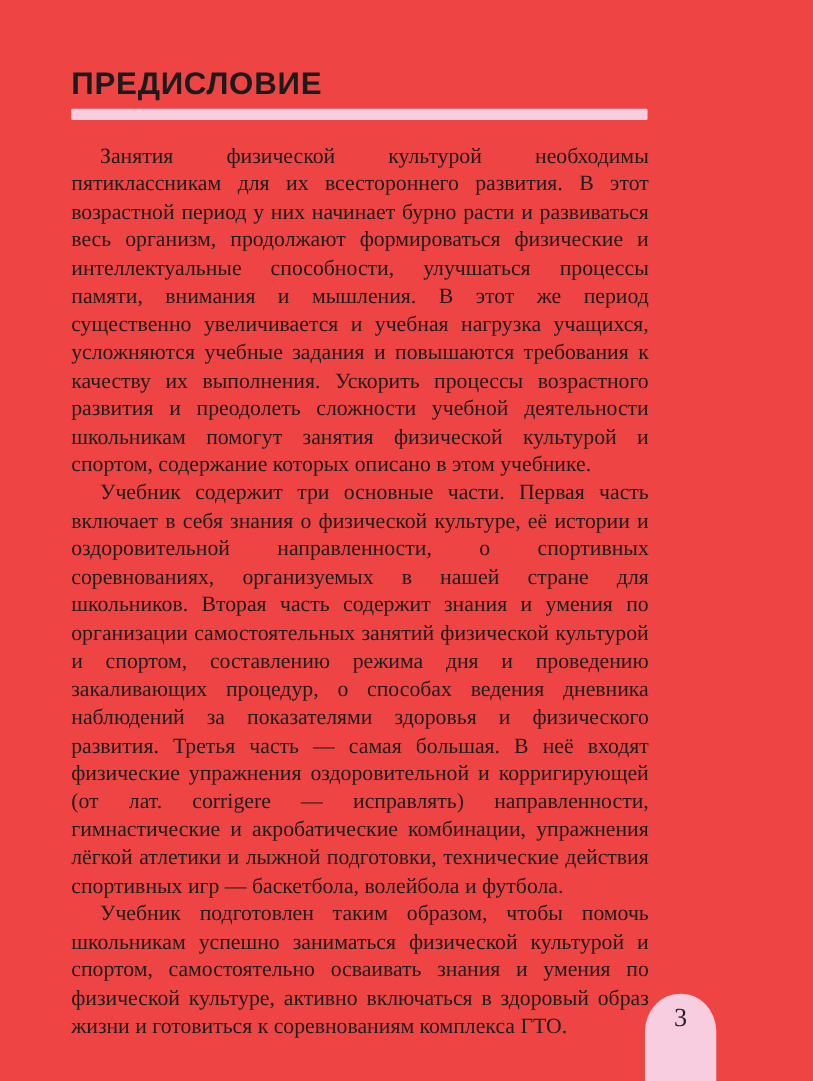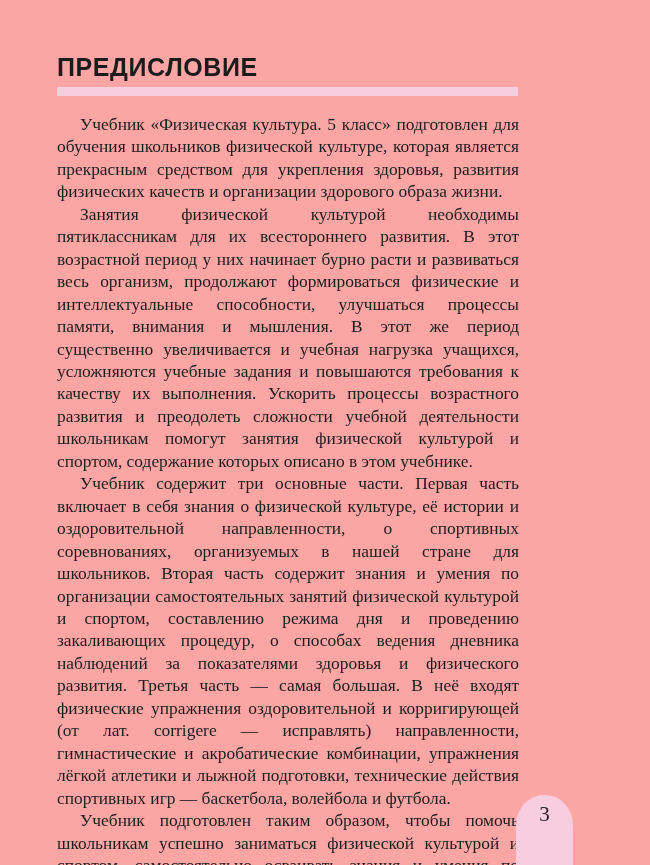--- a/index.html
+++ b/index.html
@@ -12,21 +12,21 @@
     background: #ffffff;
     font-family: "Liberation Serif", "DejaVu Serif", serif;
     overflow: hidden;
     position: relative;
   }
 
   .page {
     position: relative;
     width: 650px;
     height: 865px;
-    background: #fca5a5;
+    background: #ef4444;
     box-sizing: border-box;
   }
 
   
   .heading-block {
     position: absolute;
     left: 57px;
     top: 52px;
     width: 461px;
   }
@@ -103,21 +103,20 @@
 
 <div class="page">
 
   <div class="heading-block">
     <h1 class="heading-title">ПРЕДИСЛОВИЕ</h1>
     <div class="heading-rule"></div>
   </div>
 
   <div class="body-text">
 
-    <p>Учебник «Физическая культура. 5 класс» подготовлен для обучения школьников физической культуре, которая является прекрасным средством для укрепления здоровья, развития физических качеств и организации здорового образа жизни.</p>
 
     <p>Занятия физической культурой необходимы пятиклассникам для их всестороннего развития. В этот возрастной период у них начинает бурно расти и развиваться весь организм, продолжают формироваться физические и интеллектуальные способности, улучшаться процессы памяти, внимания и мышления. В этот же период существенно увеличивается и учебная нагрузка учащихся, усложняются учебные задания и повышаются требования к качеству их выполнения. Ускорить процессы возрастного развития и преодолеть сложности учебной деятельности школьникам помогут занятия физической культурой и спортом, содержание которых описано в этом учебнике.</p>
 
     <p><span>Учебник содержит три основные части. Первая часть включает в себя знания о физической культуре, её истории и оздоровительной направленности, о спортивных соревнованиях, организуемых в нашей стране для школьников. Вторая часть содержит знания и умения по организации самостоятельных занятий физической культурой и спортом, составлению режима дня и проведению закаливающих процедур, о способах ведения дневника наблюдений за показателями здоровья и физического развития. Третья часть — самая большая. В неё входят физические упражнения оздоровительной и корригирующей (от лат. </span><span class="lat-italic">corrigere</span><span> — исправлять) направленности, гимнастические и акробатические комбинации, упражнения лёгкой атлетики и лыжной подготовки, технические действия спортивных игр — баскетбола, волейбола и футбола.</span></p>
 
     <p>Учебник подготовлен таким образом, чтобы помочь школьникам успешно заниматься физической культурой и спортом, самостоятельно осваивать знания и умения по физической культуре, активно включаться в здоровый образ жизни и готовиться к соревнованиям комплекса ГТО.</p>
 
   </div>
 
   <div class="page-number-tab">

